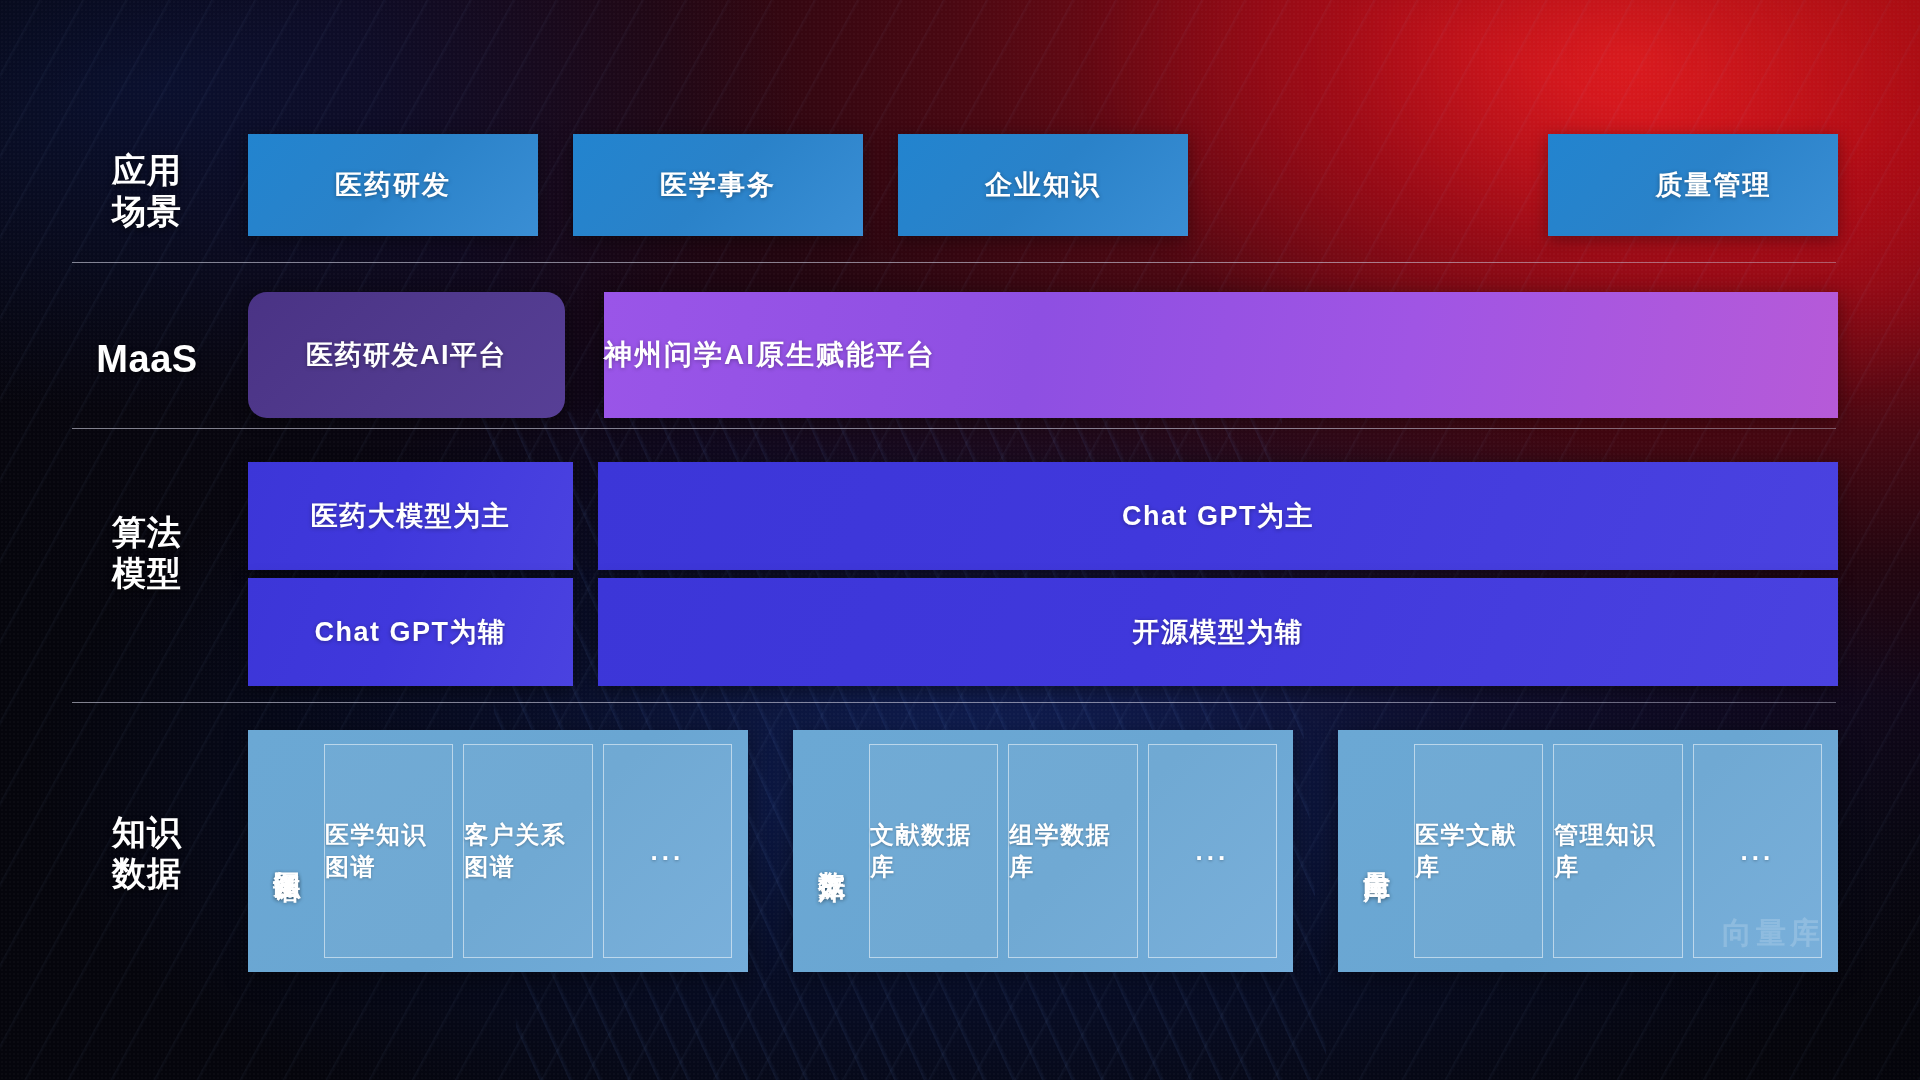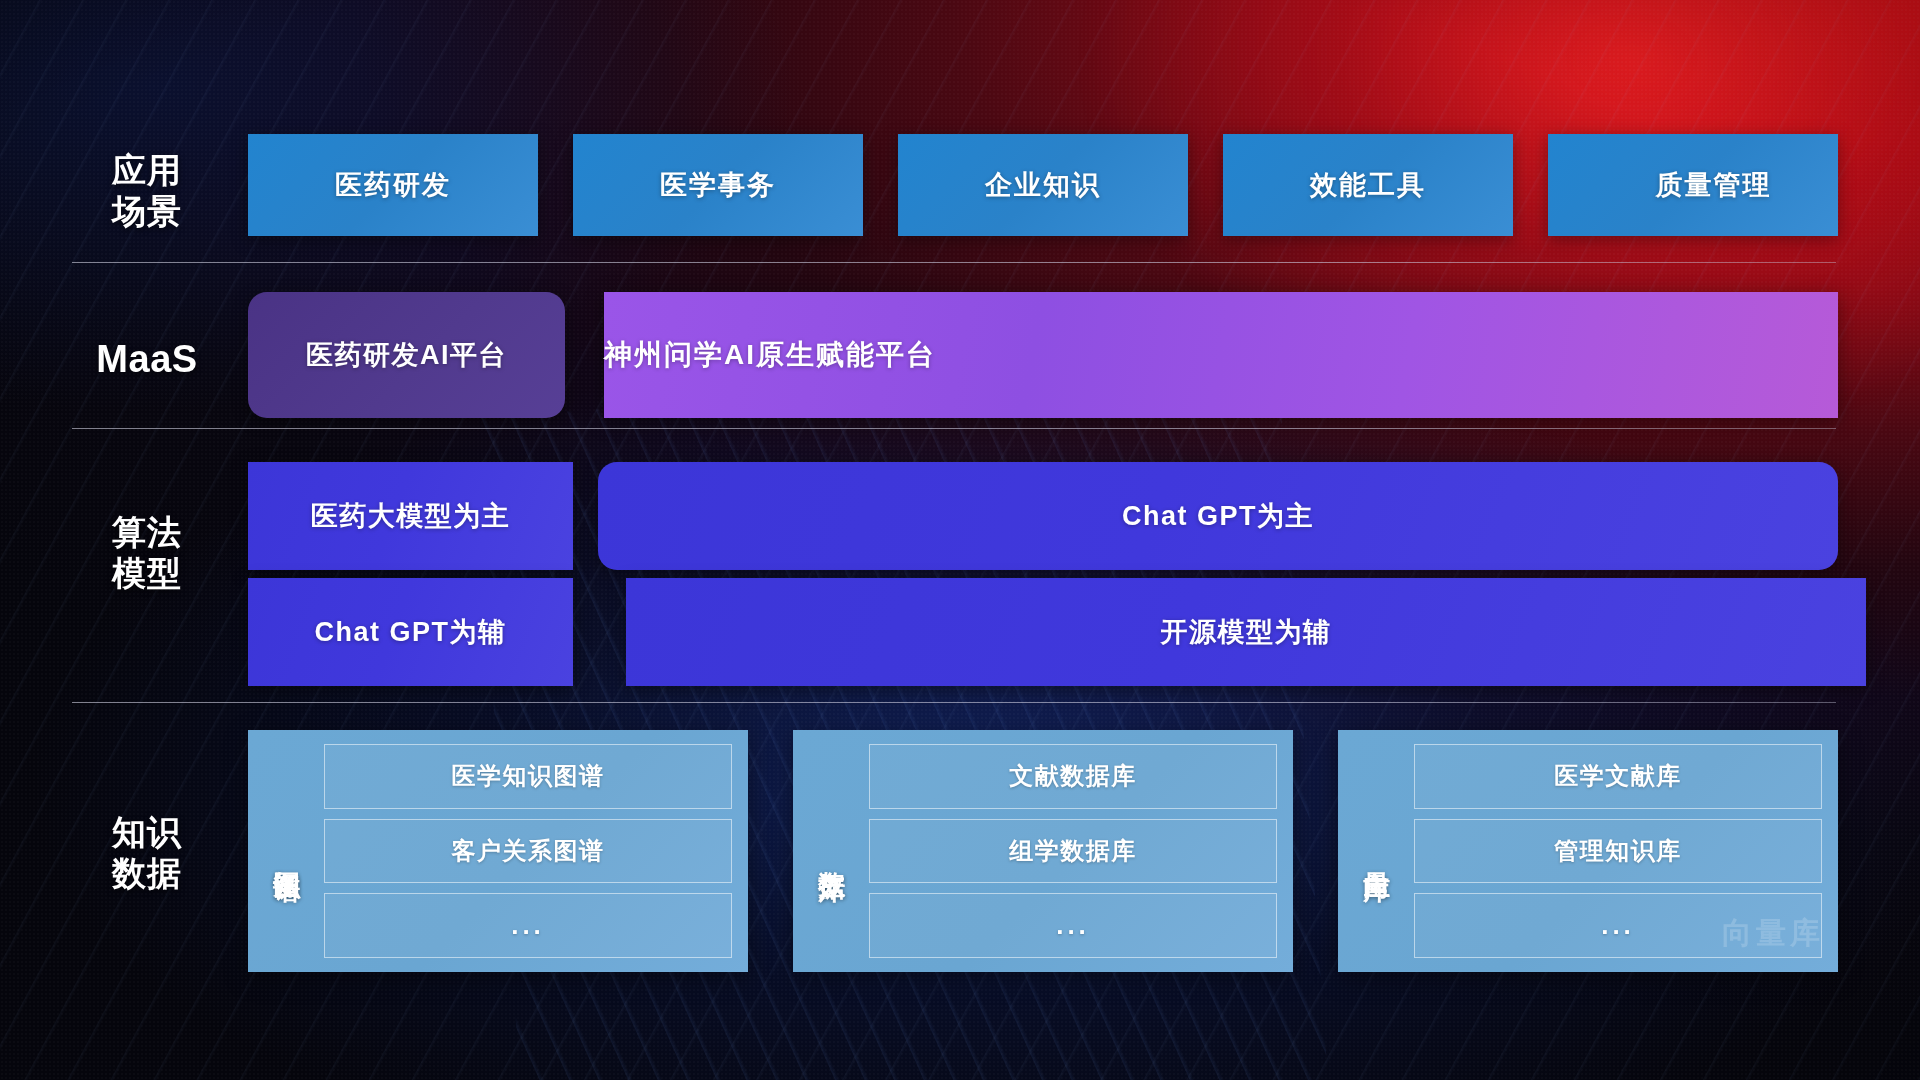--- a/index.html
+++ b/index.html
@@ -171,21 +171,21 @@
     font-size: 27px;
     font-weight: 700;
     line-height: 1.16;
     letter-spacing: 1px;
     writing-mode: vertical-rl;
     text-orientation: upright;
     text-shadow: 0 1px 4px rgba(0,0,0,.30);
   }
   .kcard-items {
     flex: 1 1 auto;
-    display: flex; flex-direction: column; justify-content: space-between;
+    display: flex; flex-direction: row; justify-content: space-between;
     gap: 10px;
   }
   .kitem {
     flex: 1 1 0;
     display: flex; align-items: center; justify-content: center;
     border: 1px solid rgba(255,255,255,0.52);
     color: #fff;
     font-size: 24px;
     font-weight: 700;
     letter-spacing: 1.5px;
@@ -226,23 +226,20 @@
 
     <div class="scn" style="left:248px; top:134px; width:290px;font-family:Liberation Mono, monospace;">
       <span>医药研发</span>
     </div>
     <div class="scn" style="left:573px; top:134px; width:290px;">
       <span>医学事务</span>
     </div>
     <div class="scn" style="left:898px; top:134px; width:290px;">
       <span>企业知识</span>
     </div>
-    <div class="scn" style="left:1223px; top:134px; width:290px;">
-      <span>效能工具</span>
-    </div>
     <div class="scn" style="left:1548px; top:134px; width:290px;padding-left:41px;">
       <span>质量管理</span>
     </div>
 
     <div class="divider" style="top:262px;"></div>
 
     <div class="row-label latin" style="top:336px;">
       <div>MaaS</div>
     </div>
 
@@ -259,24 +256,24 @@
       <div>算法</div>
       <div>模型</div>
     </div>
 
     <div class="algo" style="left:248px; top:462px; width:325px;">
       <span>医药大模型为主</span>
     </div>
     <div class="algo" style="left:248px; top:578px; width:325px;">
       <span>Chat GPT为辅</span>
     </div>
-    <div class="algo" style="left:598px; top:462px; width:1240px;border-radius:19px;">
+    <div class="algo" style="left:598px; top:462px; width:1240px;">
       <span>Chat GPT为主</span>
     </div>
-    <div class="algo" style="left:598px; top:578px; width:1240px;margin-left:28px;">
+    <div class="algo" style="left:598px; top:578px; width:1240px;">
       <span>开源模型为辅</span>
     </div>
 
     <div class="divider" style="top:702px;"></div>
 
     <div class="row-label" style="top:812px;">
       <div>知识</div>
       <div>数据</div>
     </div>
 

